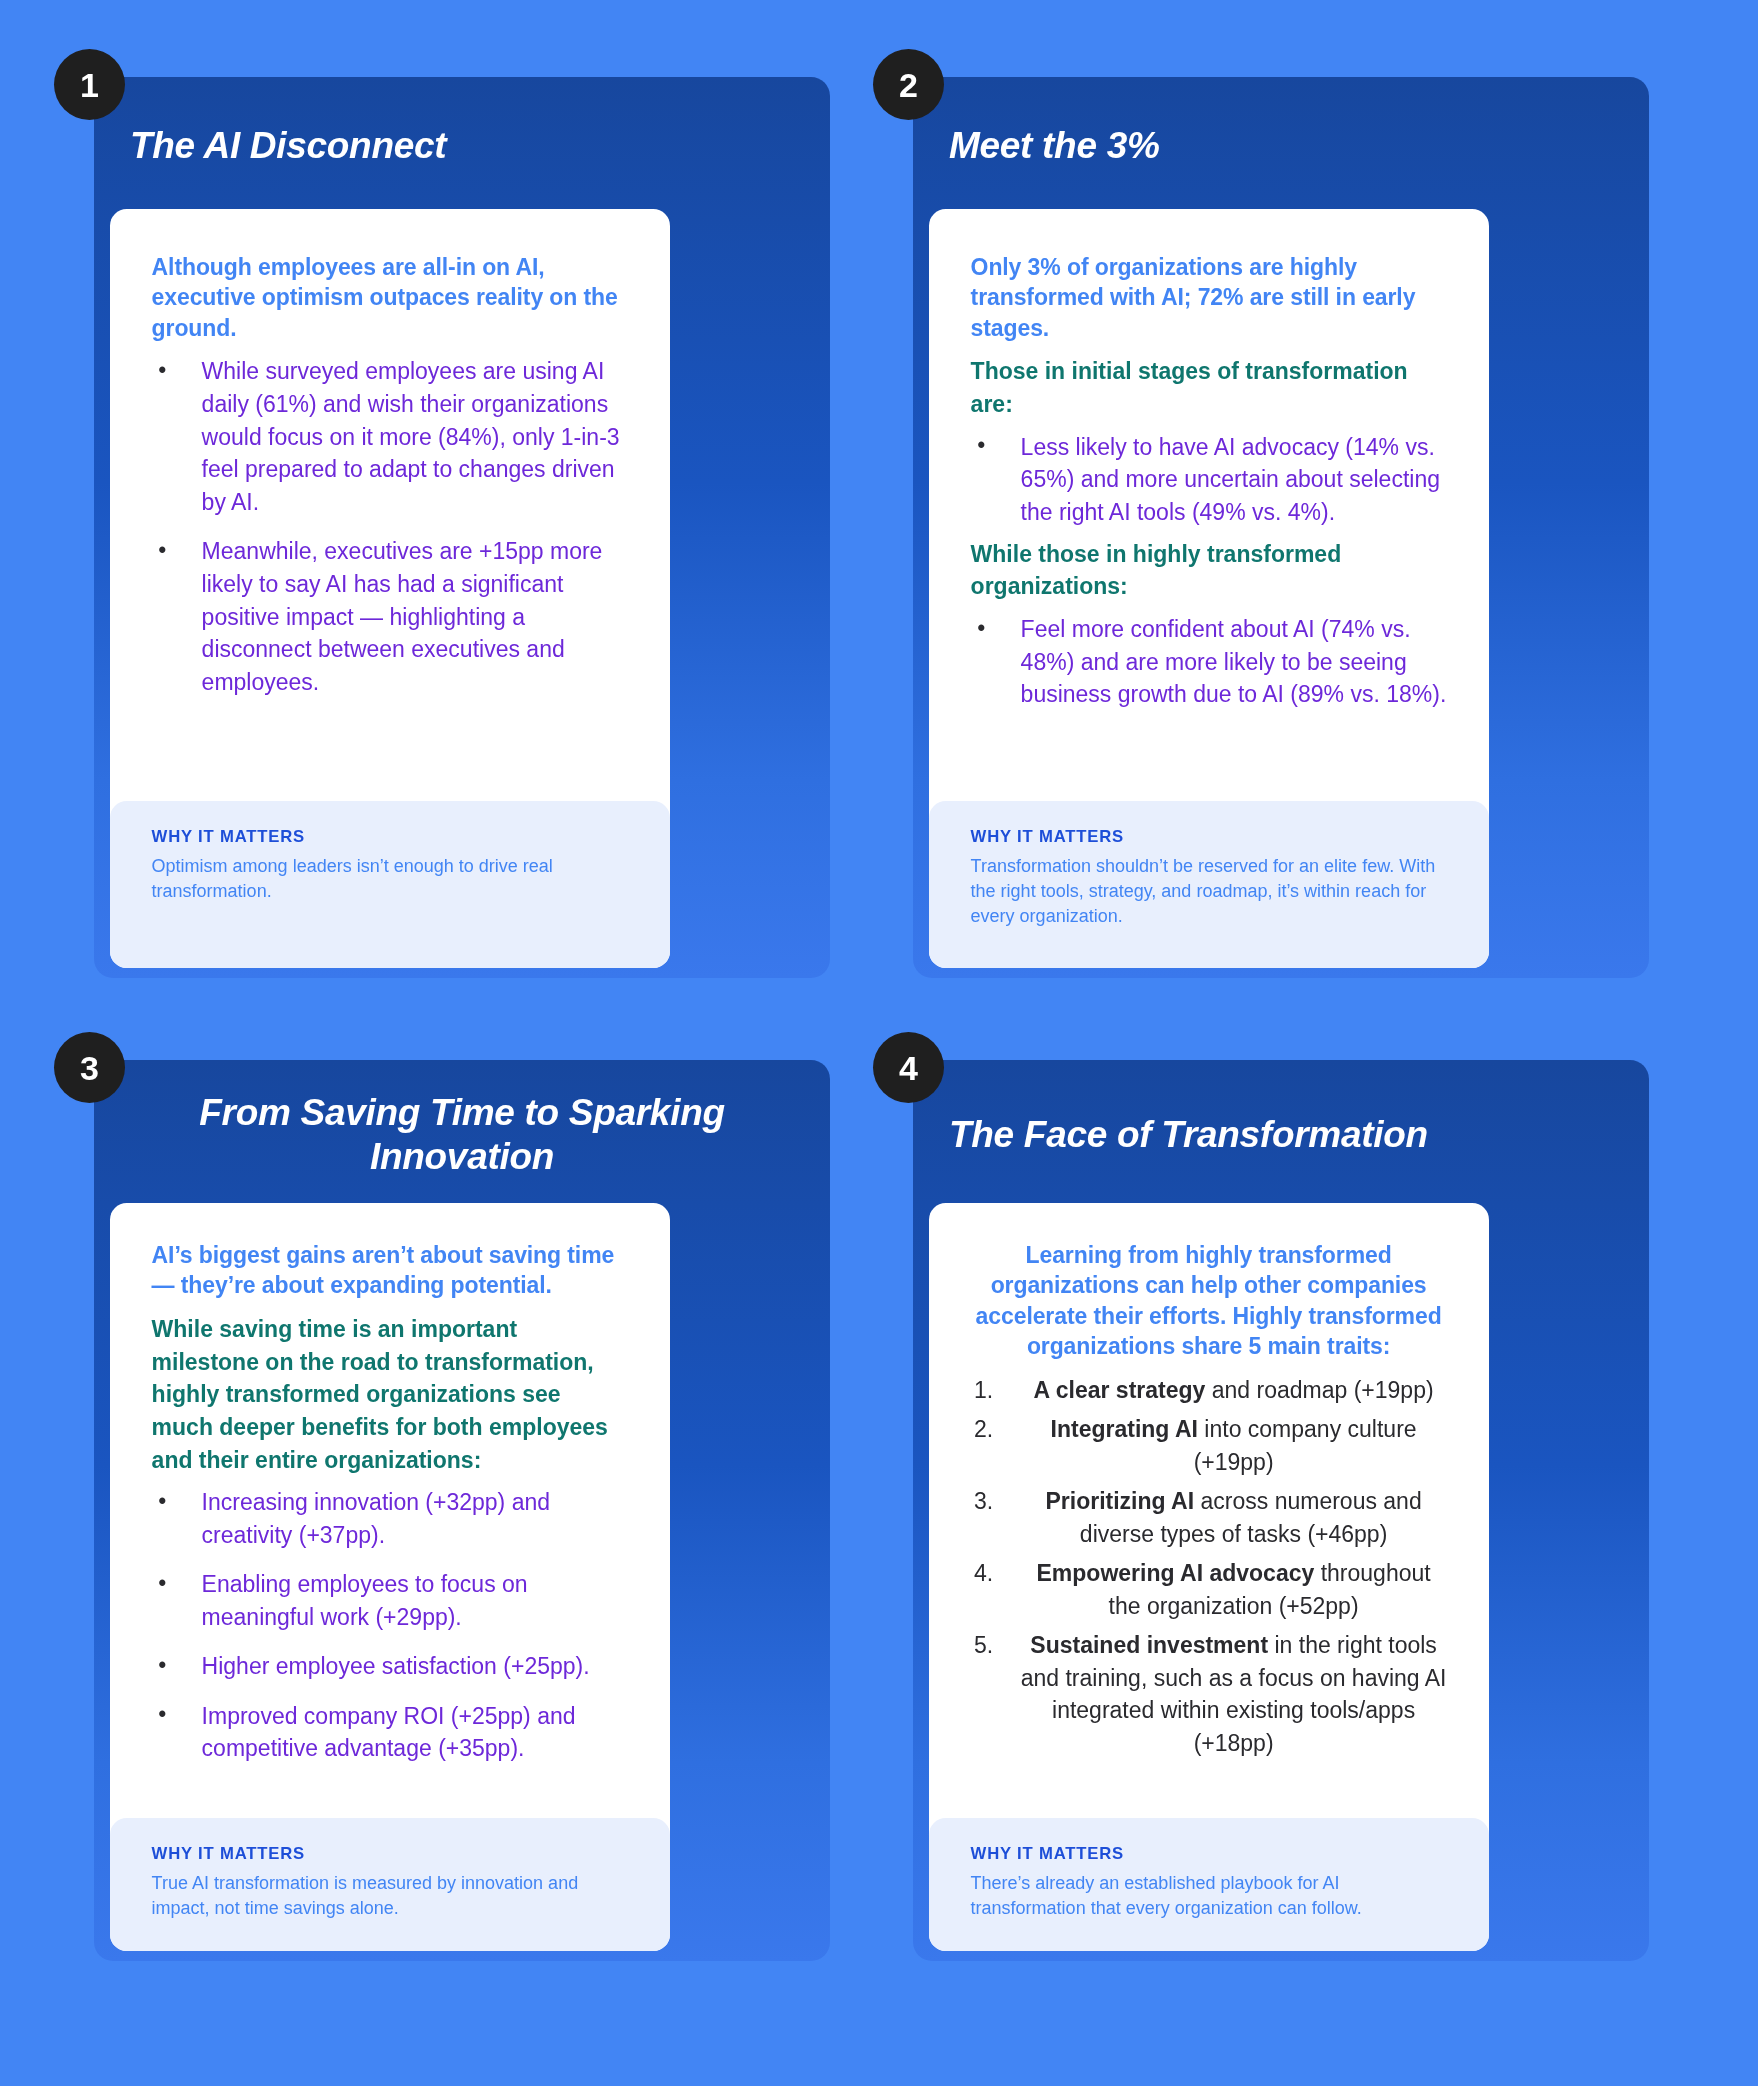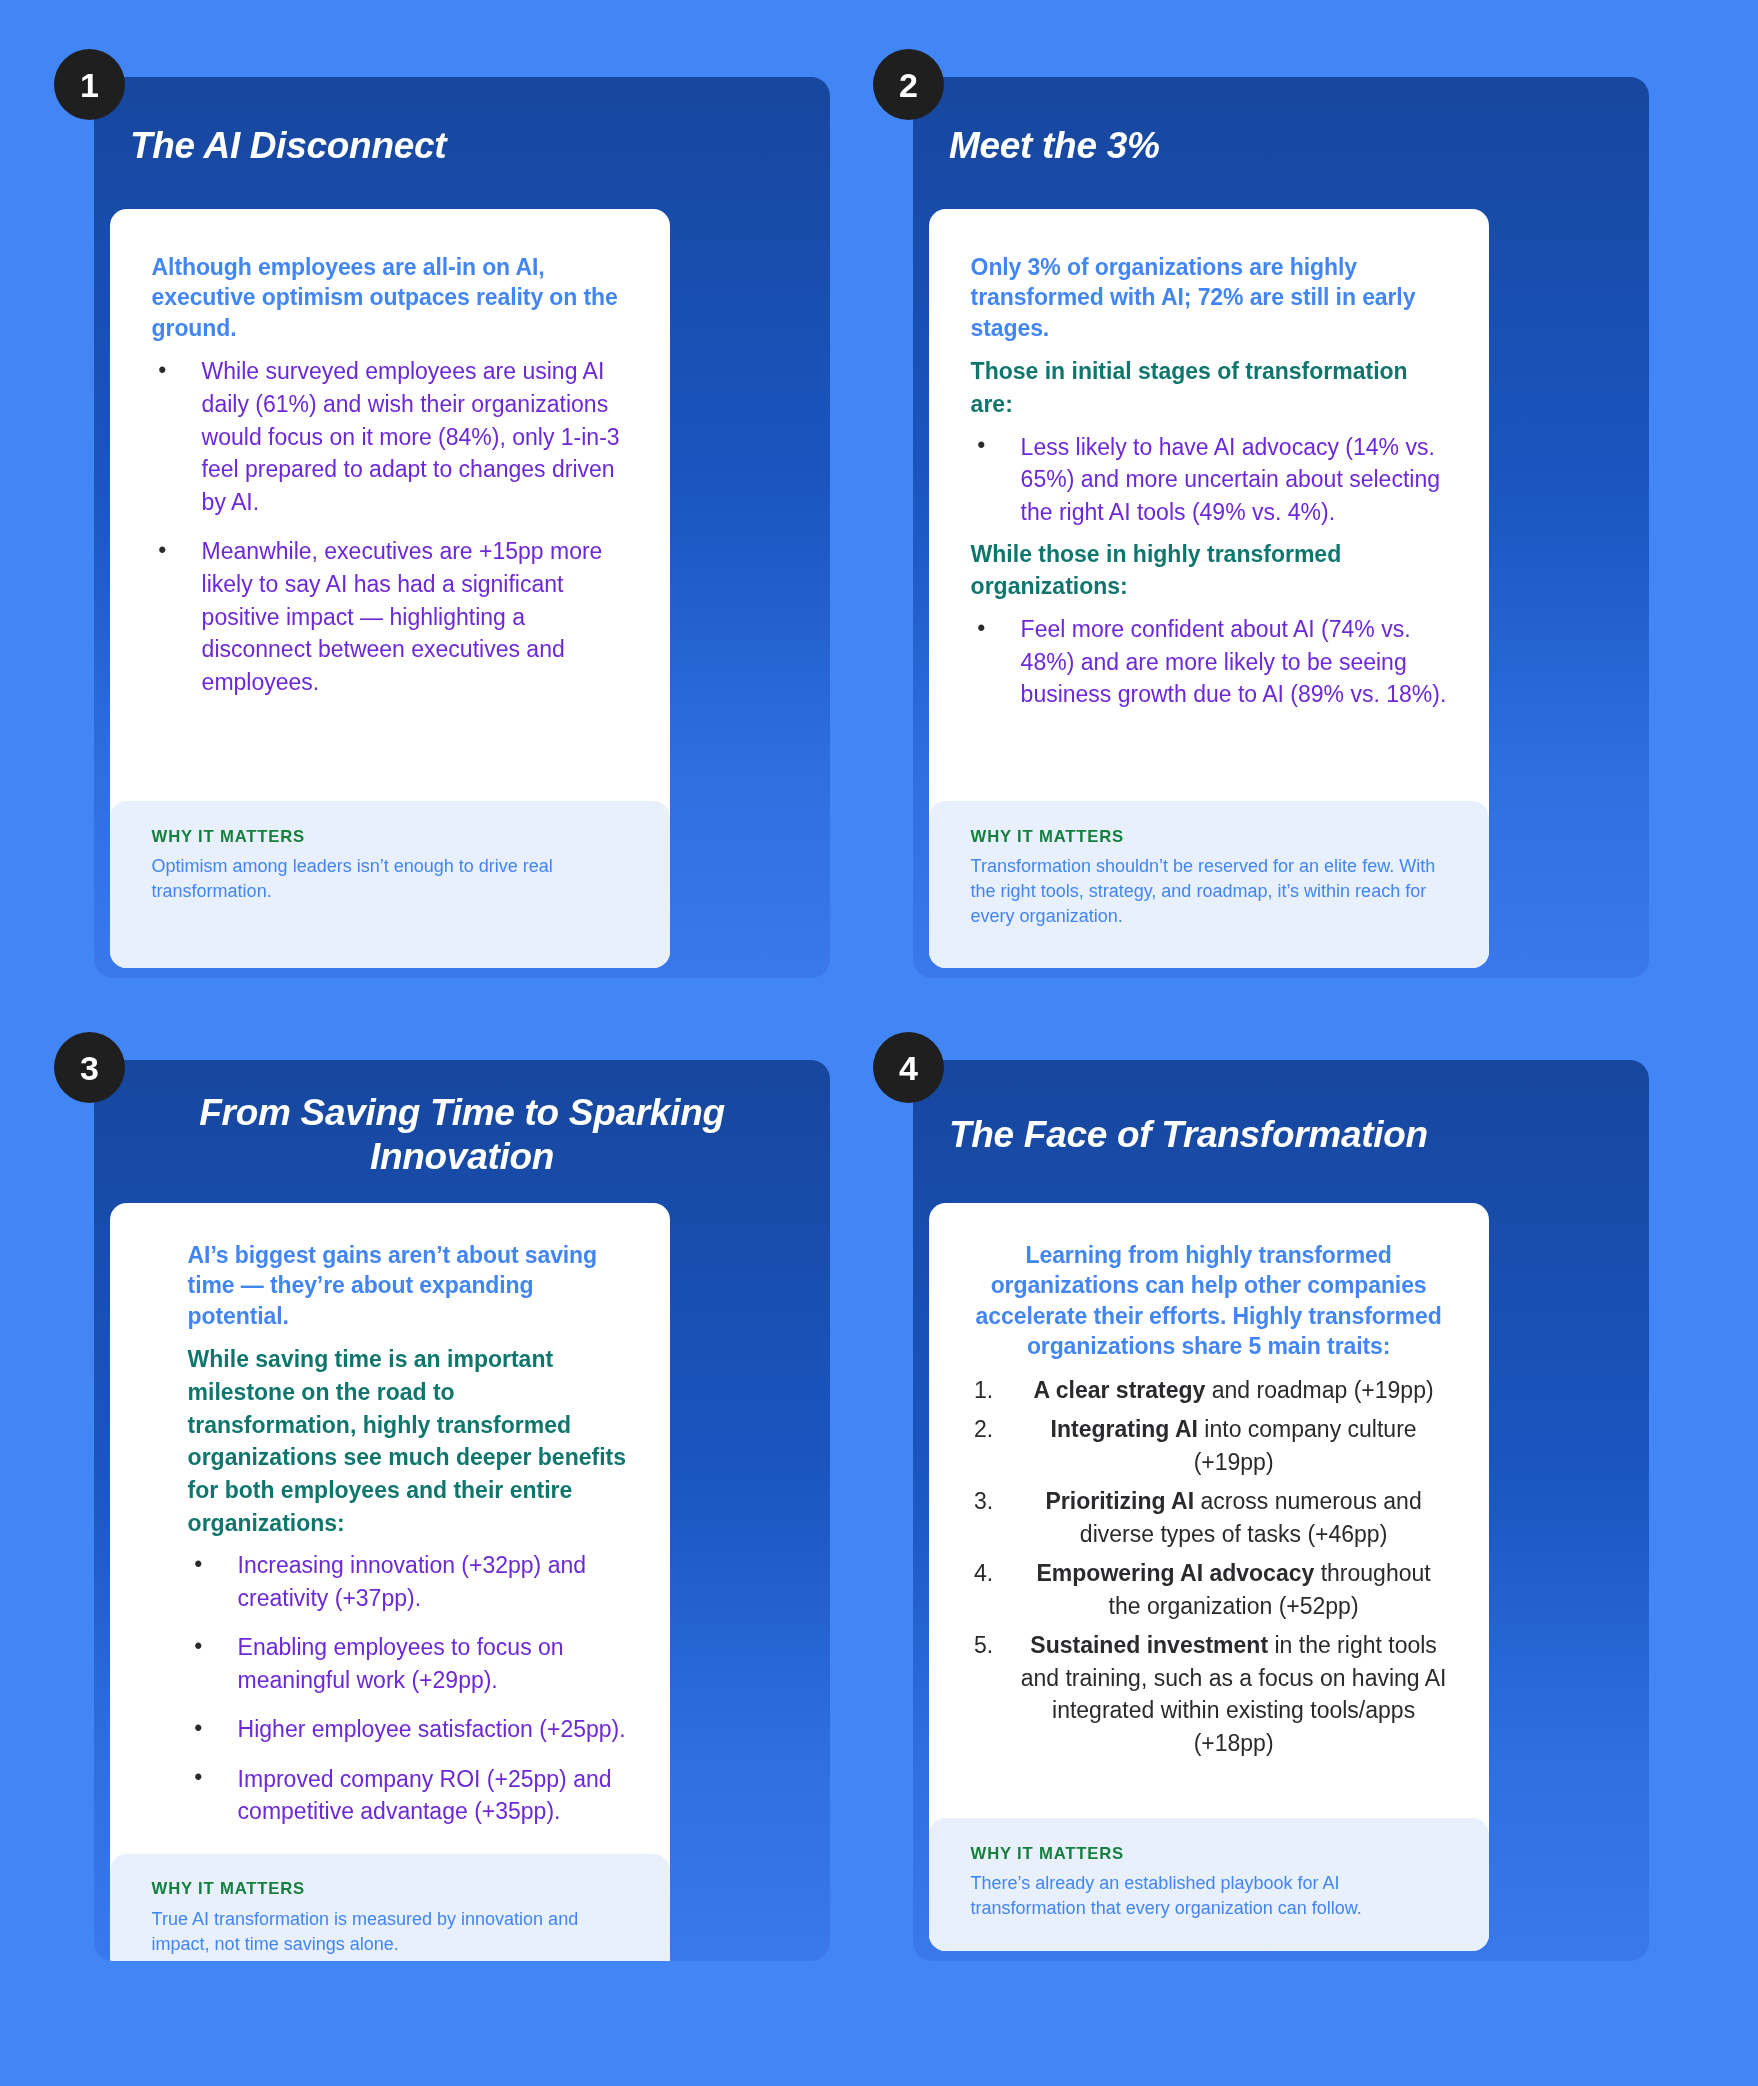--- a/index.html
+++ b/index.html
@@ -165,21 +165,21 @@
 
   .why {
     flex: 0 0 auto;
     margin: 0 0 0 0;
     background: #E8EFFD;
     border-radius: 16.7px;
     padding: 25.6px 42px 30px 42px;
   }
 
   .why-label {
-    color: #15803d;
+    color: #1d4ed8;
     font-size: 16.7px;
     font-weight: 700;
     letter-spacing: 0.8px;
     margin-bottom: 7.8px;
   }
 
   .why-text {
     color: #4285F4;
     font-size: 18px;
     font-weight: 400;
@@ -187,21 +187,21 @@
   }
 
   
   .card.c1 .why { min-height: 167px; }
   .card.c2 .why { min-height: 167px; }
   .card.c3 .why { min-height: 128px; }
   .card.c4 .why { min-height: 128px; }
 
   .card.c3 .card-header, .card.c4 .card-header { height: 149px; }
   .card.c3 .card-body, .card.c4 .card-body { top: 143px; }
-  .card.c3 .body-inner { padding-top: 37px; margin-left: 36px; }
+  .card.c3 .body-inner { padding-top: 37px; }
   .card.c4 .body-inner { padding-top: 37px; text-align: center; }
 </style>
 </head>
 <body>
 
 <div class="grid">
 
   <div class="card c1">
     <div class="badge">1</div>
     <div class="card-shell">

